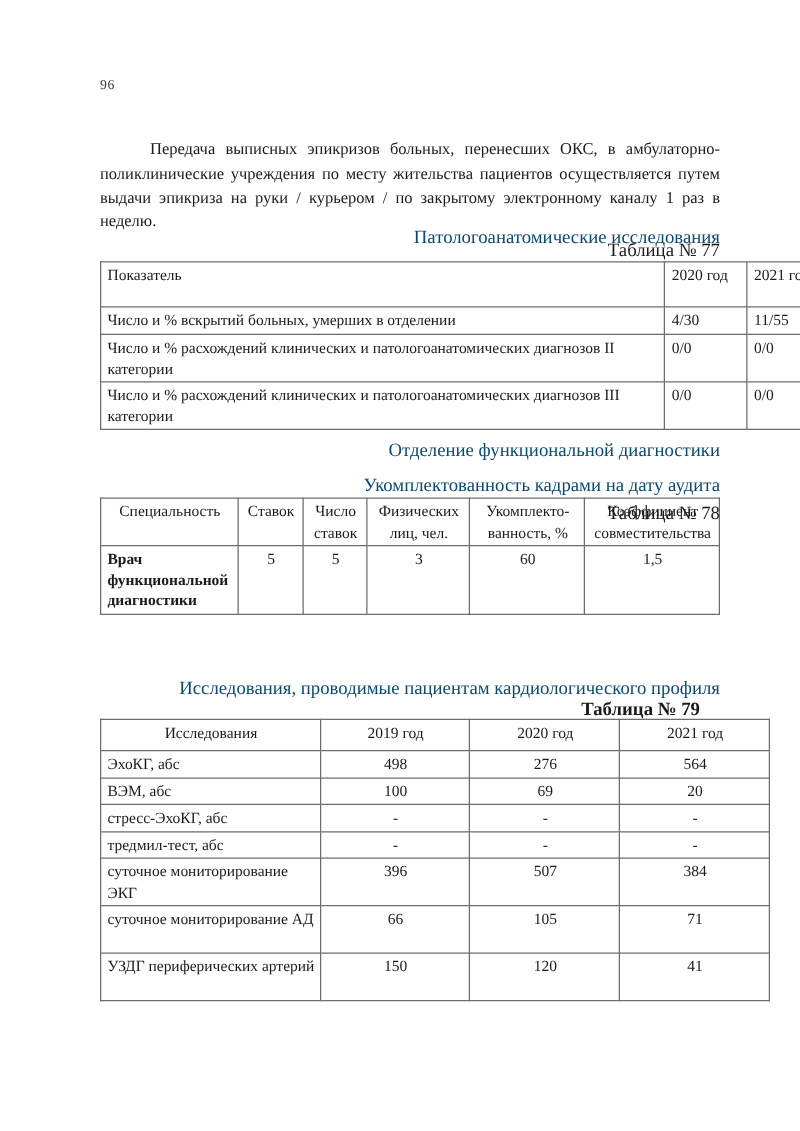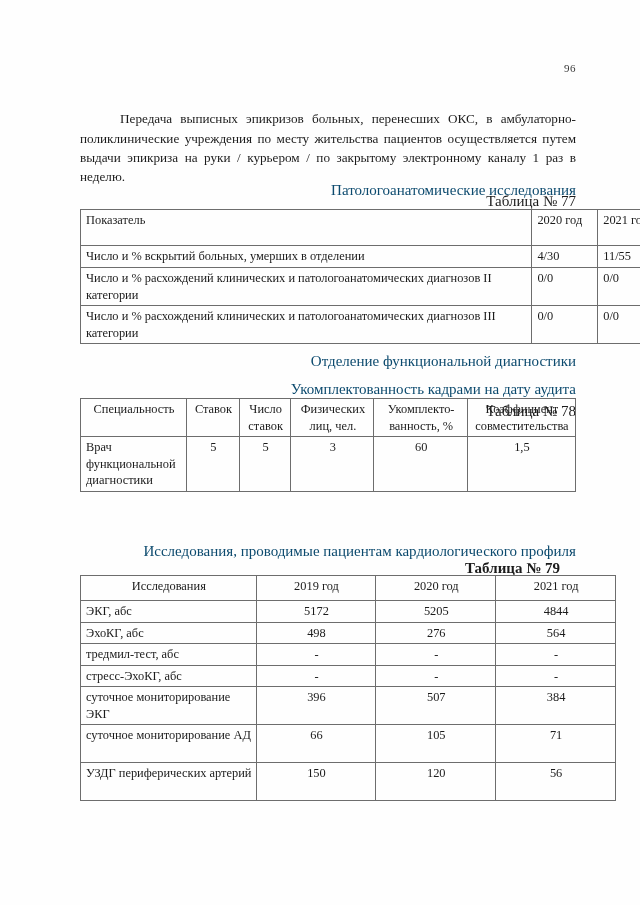--- a/index.html
+++ b/index.html
@@ -26,21 +26,21 @@
     top: 0;
     width: 496px;
   }
 
   
   .page-number {
     position: absolute;
     top: 62px;
     left: 0;
     width: 496px;
-    text-align: right;
+    text-align: left;
     font-size: 11px;
     color: #3a3a3a;
     letter-spacing: .5px;
   }
 
   
   .body-paragraph {
     position: absolute;
     top: 96px;
     left: 0;
@@ -163,21 +163,21 @@
       <tbody>
         <tr>
           <th class="col-spec" style="height:31px;">Специальность</th>
           <th class="col-n1">Ставок</th>
           <th class="col-n2">Число ставок</th>
           <th class="col-n3">Физических лиц, чел.</th>
           <th class="col-n4">Укомплекто-ванность, %</th>
           <th class="col-n5">Коэффициент совместительства</th>
         </tr>
         <tr>
-          <td class="col-spec l" style="height:50px;">Врач функциональной диагностики</td>
+          <td class="col-spec l" style="height:50px;font-weight:bold;">Врач функциональной диагностики</td>
           <td class="col-n1 c">5</td>
           <td class="col-n2 c">5</td>
           <td class="col-n3 c">3</td>
           <td class="col-n4 c">60</td>
           <td class="col-n5 c">1,5</td>
         </tr>
       </tbody>
     </table>
 
     <div class="section-heading" style="top:543px;">Исследования, проводимые пациентам кардиологического профиля</div>
@@ -187,58 +187,58 @@
     <table class="doc-table" id="table-79">
       <tbody>
         <tr>
           <th class="col-study" style="height:20px;">Исследования</th>
           <th class="col-year">2019 год</th>
           <th class="col-year">2020 год</th>
           <th class="col-year">2021 год</th>
         </tr>
 
         <tr>
-          <td class="col-study l">ЭКГ, абс</td>
-          <td class="col-year num">5172</td>
-          <td class="col-year num">5205</td>
-          <td class="col-year num">4844</td>
-        </tr>
-        <tr>
           <td class="col-study l">ЭхоКГ, абс</td>
           <td class="col-year num">498</td>
           <td class="col-year num">276</td>
           <td class="col-year num">564</td>
         </tr>
         <tr>
+          <td class="col-study l">ВЭМ, абс</td>
+          <td class="col-year num">100</td>
+          <td class="col-year num">69</td>
+          <td class="col-year num">20</td>
+        </tr>
+        <tr>
+          <td class="col-study l">стресс-ЭхоКГ, абс</td>
+          <td class="col-year num">-</td>
+          <td class="col-year num">-</td>
+          <td class="col-year num">-</td>
+        </tr>
+        <tr>
           <td class="col-study l">тредмил-тест, абс</td>
-          <td class="col-year num">-</td>
-          <td class="col-year num">-</td>
-          <td class="col-year num">-</td>
-        </tr>
-        <tr>
-          <td class="col-study l">стресс-ЭхоКГ, абс</td>
           <td class="col-year num">-</td>
           <td class="col-year num">-</td>
           <td class="col-year num">-</td>
         </tr>
         <tr>
           <td class="col-study l" style="height:33px;">суточное мониторирование ЭКГ</td>
           <td class="col-year num">396</td>
           <td class="col-year num">507</td>
           <td class="col-year num">384</td>
         </tr>
         <tr>
           <td class="col-study l" style="height:33px;">суточное мониторирование АД</td>
           <td class="col-year num">66</td>
           <td class="col-year num">105</td>
           <td class="col-year num">71</td>
         </tr>
         <tr>
           <td class="col-study l" style="height:33px;">УЗДГ периферических артерий</td>
           <td class="col-year num">150</td>
           <td class="col-year num">120</td>
-          <td class="col-year num">56</td>
+          <td class="col-year num">41</td>
         </tr>
       </tbody>
     </table>
 
   </div>
 </div>
 
 </body></html>

